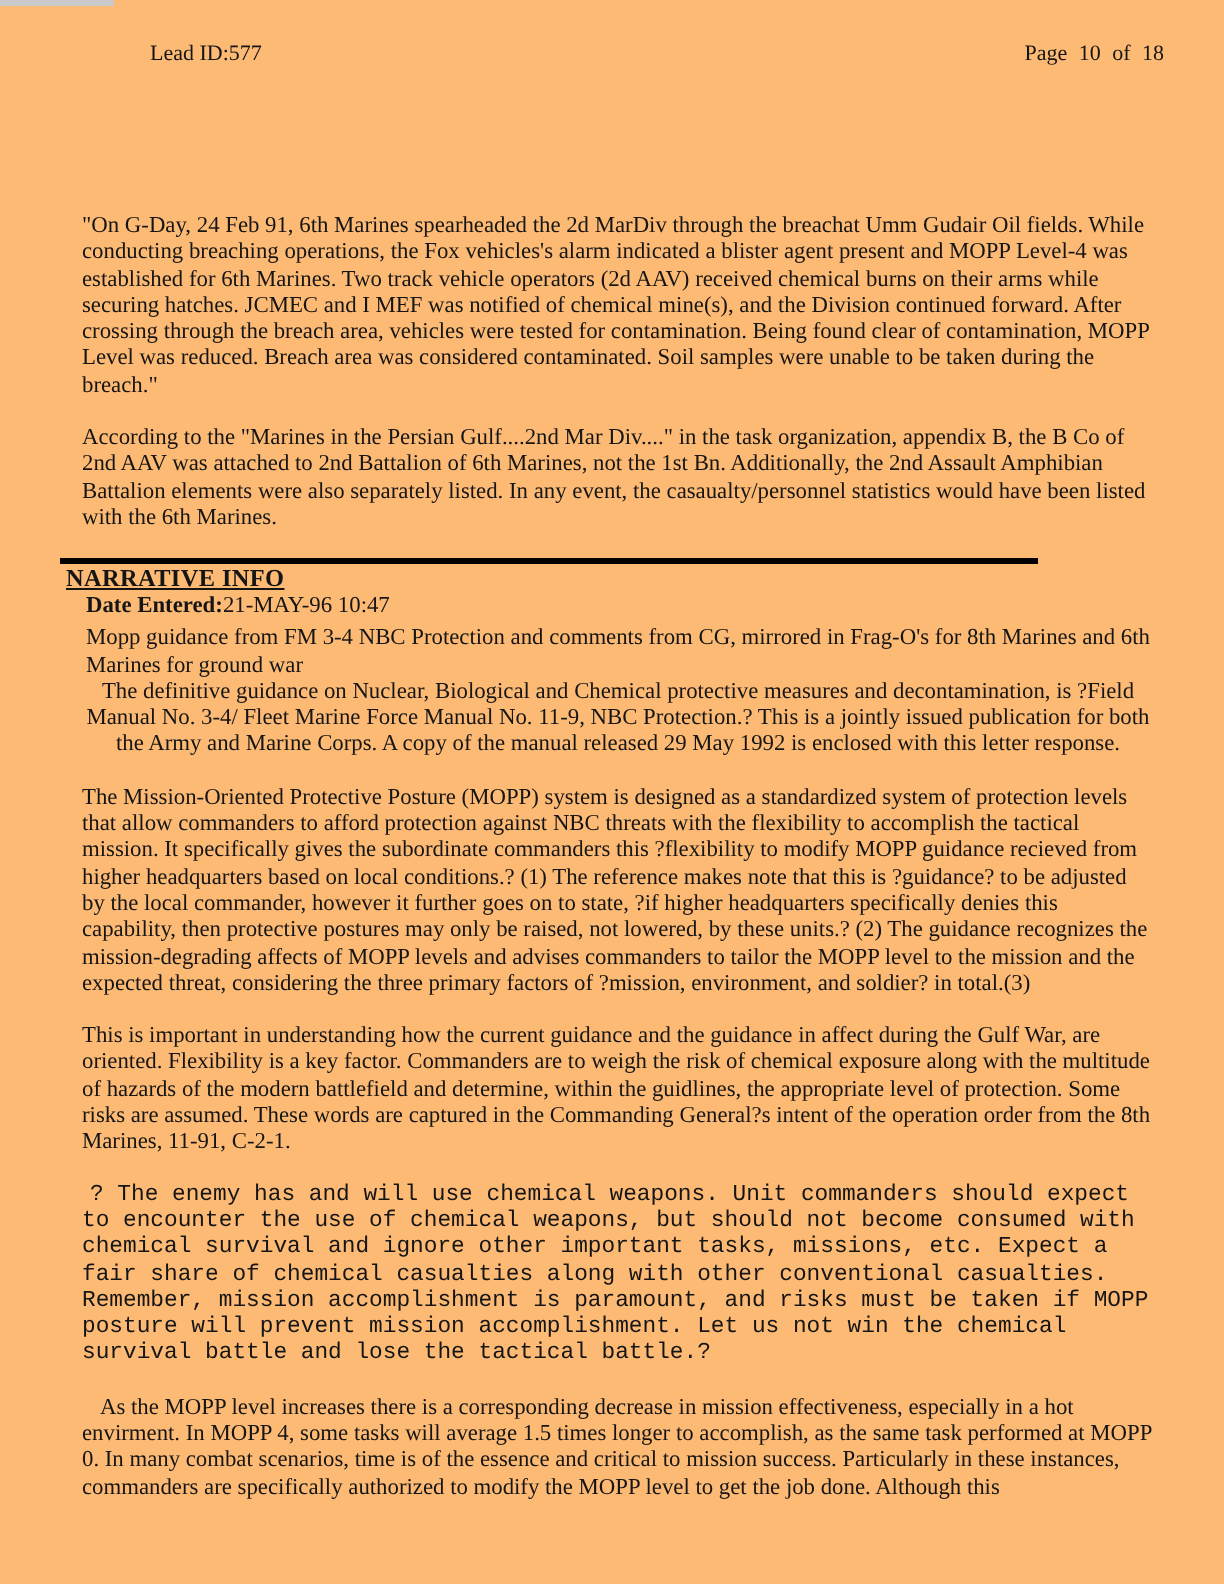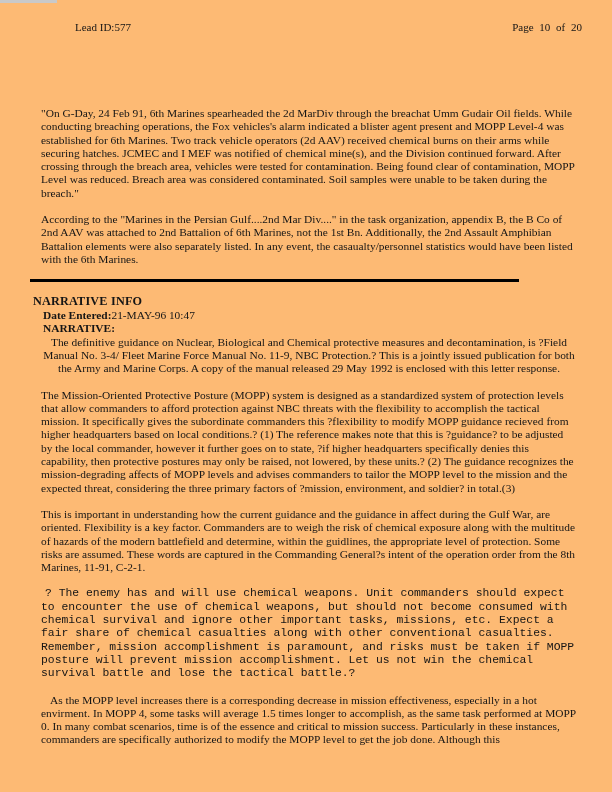--- a/index.html
+++ b/index.html
@@ -50,25 +50,26 @@
   .doc-body p {
     margin: 0 0 13px 0;
   }
   .section-rule {
     height: 3px;
     background: #000000;
     width: 489px;
     margin: 2px 0 0 -11px;
   }
   .section-title {
-    margin: 12px 0 0 -8px;
+    margin: 0 0 0 -8px;
     font-size: 12.2px;
     font-weight: bold;
     line-height: 14px;
     letter-spacing: 0.2px;
+    text-decoration: underline;
   }
   .meta {
     margin: 1px 0 0 2px;
     line-height: 13.2px;
   }
   .meta .label {
     font-weight: bold;
   }
   .lead-info-text {
     margin: 3px 0 0 0 !important;
@@ -88,36 +89,36 @@
 </style>
 </head>
 <body>
 
 <div class="page">
 
   <div class="scan-artifact"></div>
 
   <div class="page-header">
     <span>Lead ID:577</span>
-    <span class="pageno">Page 10 of 20</span>
+    <span class="pageno">Page 10 of 18</span>
   </div>
 
   <div class="doc-body">
 
     <p>"On G-Day, 24 Feb 91, 6th Marines spearheaded the 2d MarDiv through the breachat Umm Gudair Oil fields. While conducting breaching operations, the Fox vehicles's alarm indicated a blister agent present and MOPP Level-4 was established for 6th Marines.  Two track vehicle operators (2d AAV) received chemical burns on their arms while securing hatches.  JCMEC and I MEF was notified of chemical mine(s), and the Division continued forward.  After crossing through the breach area, vehicles were tested for contamination.  Being found clear of contamination, MOPP Level was reduced.  Breach area was considered contaminated.  Soil samples were unable to be taken during the breach."</p>
 
     <p>According to the "Marines in the Persian Gulf....2nd Mar Div...."  in the task organization, appendix B, the B Co of 2nd AAV was attached to 2nd Battalion of 6th Marines, not the 1st Bn.  Additionally, the 2nd Assault Amphibian Battalion elements were also separately listed.  In any event, the casaualty/personnel statistics would have been listed with the 6th Marines.</p>
 
     <div class="section-rule"></div>
 
     <h2 class="section-title">NARRATIVE INFO</h2>
 
     <div class="meta">
       <div><span class="label">Date Entered:</span><span>21-MAY-96 10:47</span></div>
-      <div class="narrative-label-line"><span class="label">NARRATIVE:</span></div>
+      <p class="lead-info-text">Mopp guidance from FM 3-4 NBC Protection and comments from CG, mirrored in Frag-O's for 8th Marines and 6th Marines for ground war</p>
     </div>
 
     <p class="first-after-subject">The definitive guidance on Nuclear, Biological and Chemical protective measures and decontamination, is ?Field Manual No. 3-4/ Fleet Marine Force Manual No. 11-9, NBC Protection.?  This is a jointly issued publication for both the Army and Marine Corps.  A copy of the manual released 29 May 1992 is enclosed with this letter response.</p>
     <p>The Mission-Oriented Protective Posture (MOPP) system is designed as a standardized system of protection levels that allow commanders to afford protection against NBC threats with the flexibility to accomplish the tactical mission.  It specifically gives the subordinate commanders this ?flexibility to modify MOPP guidance recieved from higher headquarters based on local conditions.? (1)   The reference makes note that this is ?guidance? to be adjusted by the local commander, however it further goes on to state, ?if higher headquarters specifically denies this capability, then protective postures may only be raised, not lowered, by these units.? (2)  The guidance recognizes the mission-degrading affects of MOPP levels and advises commanders to tailor the MOPP level to the mission and the expected threat, considering the three primary factors of ?mission, environment, and soldier? in total.(3)</p>
     <p>This is important in understanding how the current guidance and the guidance in affect during the Gulf War, are oriented.   Flexibility is a key factor. Commanders are to weigh the risk of chemical exposure along with the multitude of hazards of the modern battlefield and determine, within the guidlines, the appropriate level of protection.  Some risks are assumed.  These words are captured in the Commanding General?s intent of the operation order from the 8th Marines, 11-91, C-2-1.</p>
     <p class="ind-sm">? The enemy has and will use chemical weapons.  Unit commanders should expect to encounter the use of chemical weapons, but should not become consumed with chemical survival and ignore other important tasks, missions, etc.  Expect a fair share of chemical casualties along with other conventional casualties.  Remember, mission accomplishment is paramount, and risks must be taken if MOPP posture will prevent mission accomplishment.  Let us not win the chemical survival battle and lose the tactical battle.?</p>
     <p class="ind-md">As the MOPP level increases there is a corresponding decrease in mission effectiveness, especially in a hot envirment.  In MOPP 4, some tasks will average 1.5 times longer to accomplish, as the same task performed at MOPP 0.  In many  combat scenarios, time is of the essence and critical to mission success.  Particularly in these instances, commanders are specifically authorized to modify the MOPP level to get the job done.  Although this</p>
 
   </div>
 </div>

